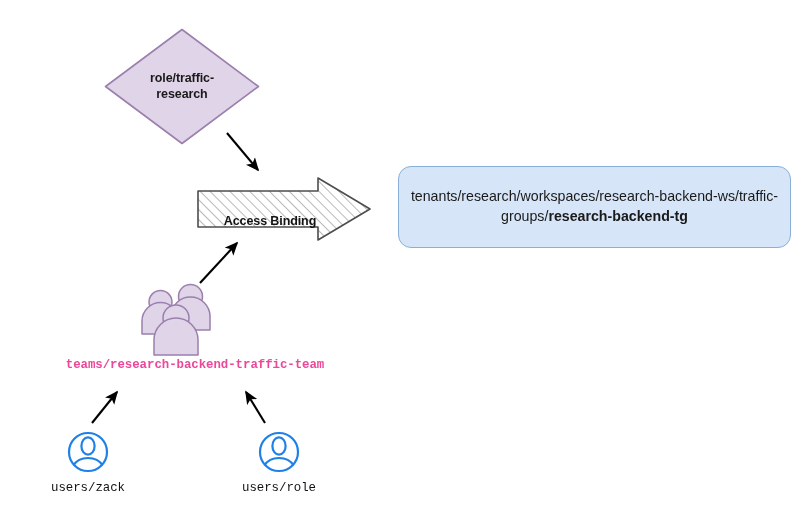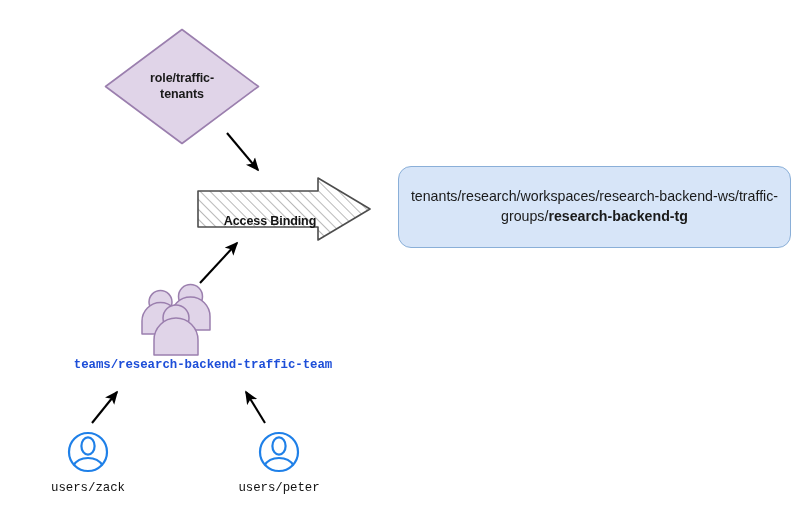--- a/index.html
+++ b/index.html
@@ -102,28 +102,28 @@
   
   #team-node {
     position: absolute;
     left: 124px;
     top: 286px;
     width: 72px;
     height: 70px;
   }
   #team-label {
     position: absolute;
-    left: 40px;
+    left: 32px;
     top: 358px;
     width: 290px;
     text-align: center;
     font-family: "Liberation Mono", "DejaVu Sans Mono", monospace;
     font-size: 12.4px;
     font-weight: bold;
-    color: #1d4ed8;
+    color: #ec4899;
     letter-spacing: -0.05px;
     white-space: nowrap;
   }
   
   .user-node {
     position: absolute;
     width: 42px;
     height: 42px;
   }
   #user-zack-node { left: 49px; top: 431px; }
@@ -202,21 +202,21 @@
       <circle cx="261" cy="452" r="19"></circle>
       <ellipse cx="261" cy="446" rx="6.6" ry="8.6"></ellipse>
       <path d="M246.5,465.5 a16,13 0 0 1 29,0"></path>
     </g>
   </svg>
 
   <div id="role-node">
     <div id="role-label">
       <span>
         <span>role/traffic-</span><br>
-        <span>tenants</span>
+        <span>research</span>
       </span>
     </div>
   </div>
 
   <div id="binding-node">
     <div id="binding-label">Access Binding</div>
   </div>
 
   <div id="resource-node">
     <div id="resource-label">
@@ -224,15 +224,15 @@
     </div>
   </div>
 
   <div id="team-node"></div>
   <div id="team-label">teams/research-backend-traffic-team</div>
 
   <div class="user-node" id="user-zack-node"></div>
   <div class="user-label" id="user-zack-label">users/zack</div>
 
   <div class="user-node" id="user-peter-node"></div>
-  <div class="user-label" id="user-peter-label">users/peter</div>
+  <div class="user-label" id="user-peter-label">users/role</div>
 
 </div>
 
 </body></html>

